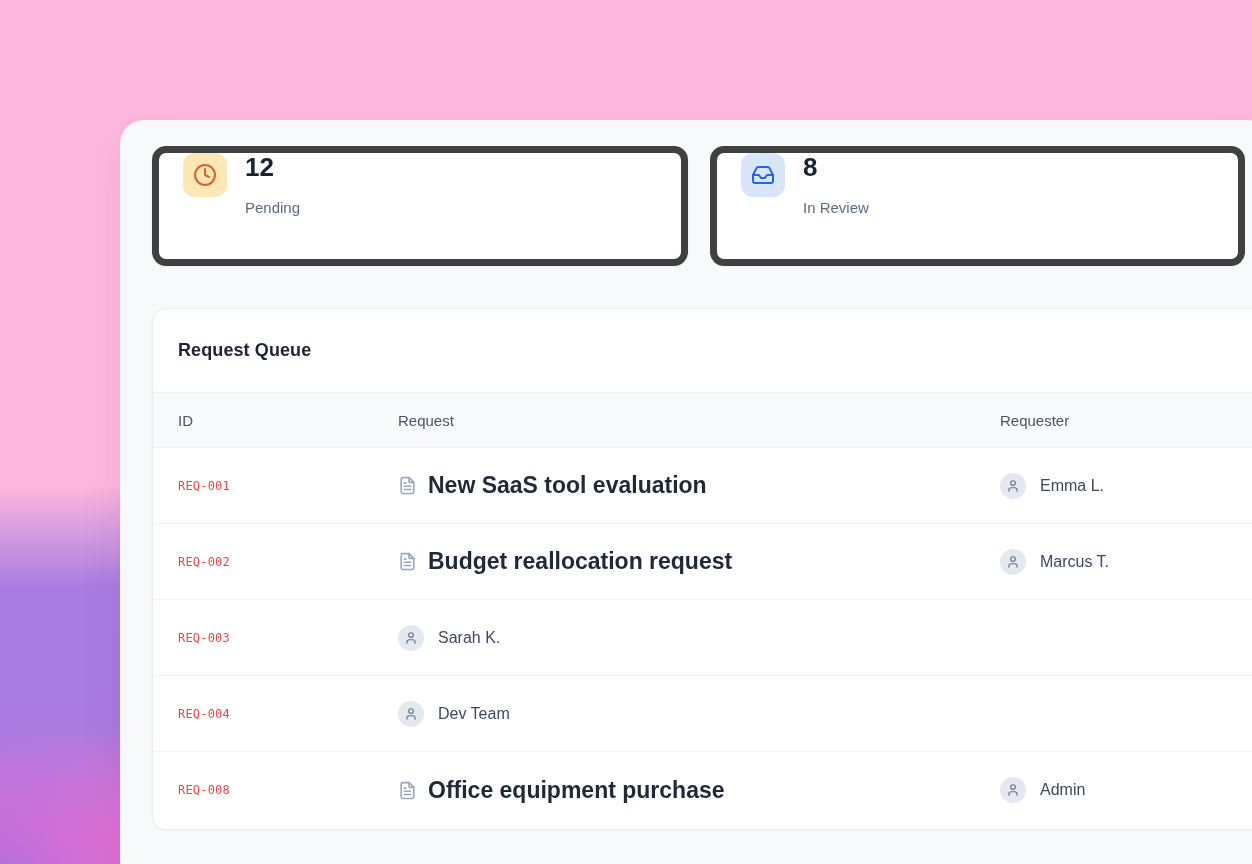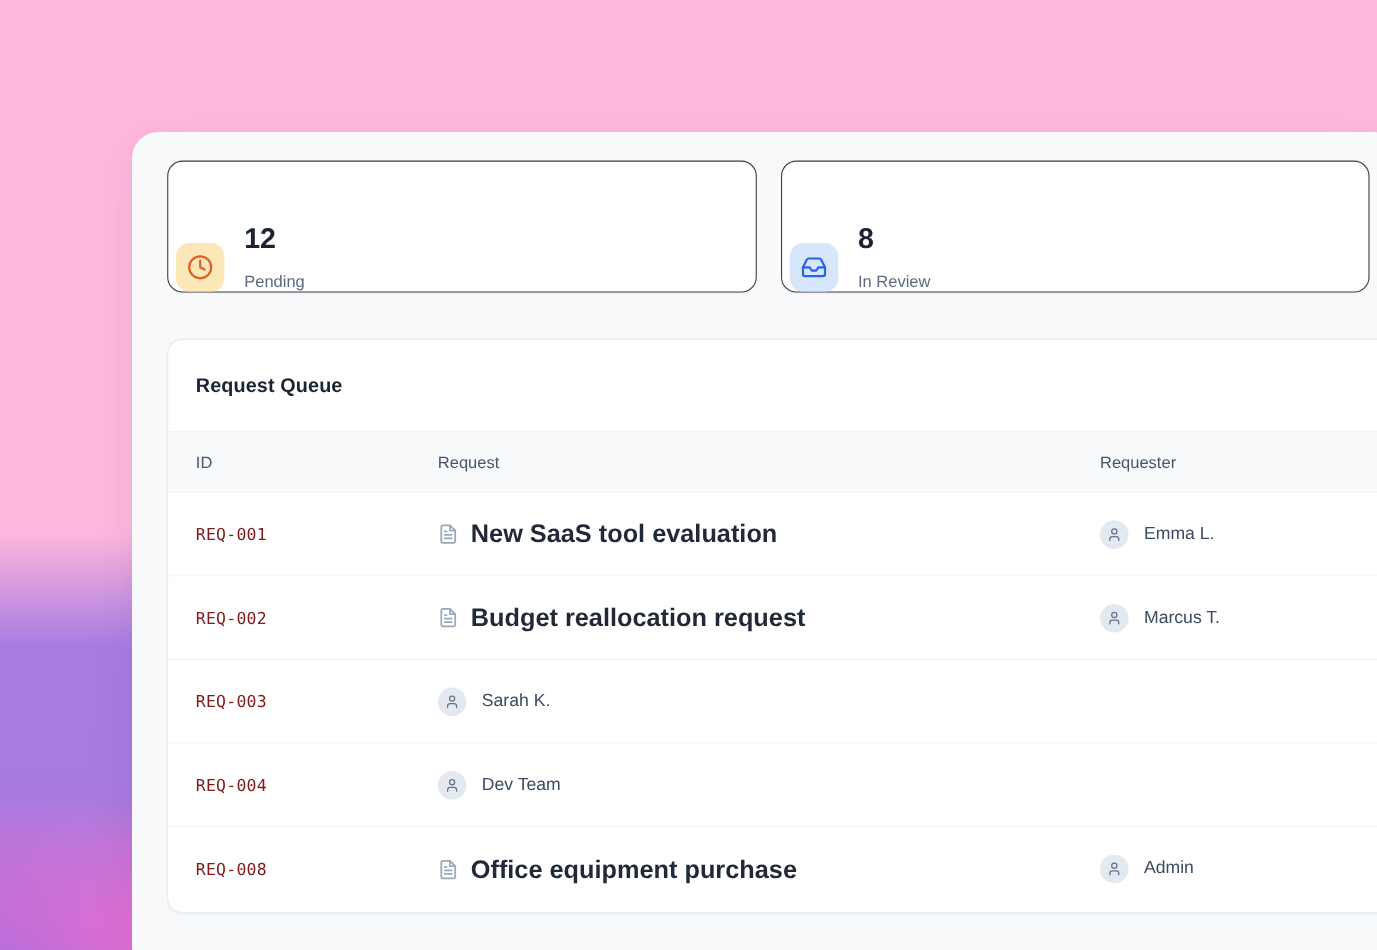--- a/index.html
+++ b/index.html
@@ -32,26 +32,26 @@
     border-radius: 24px;
     box-shadow: 0 12px 40px rgba(90, 40, 110, 0.10);
   }
 
   
   .stat-card {
     position: absolute;
     top: 26px;
     height: 120px;
     background: #FFFFFF;
-    border: 1px solid #404040;
+    border: 7px solid #404040;
     border-radius: 14px;
     box-shadow: 0 1px 2px rgba(15, 23, 42, 0.04);
     display: flex;
-    align-items: flex-end;
-    padding: 0 7px;
+    align-items: flex-start;
+    padding: 0 24px;
     gap: 18px;
   }
   .stat-card.first  { left: 32px;  width: 536px; }
   .stat-card.second { left: 590px; width: 535px; }
 
   .stat-icon {
     width: 44px;
     height: 44px;
     border-radius: 12px;
     display: flex;
@@ -123,22 +123,22 @@
 
   .row {
     height: 76px;
     border-bottom: 1px solid #F0F3F7;
     background: #FFFFFF;
   }
   .row:last-child { border-bottom: none; }
 
   .req-id {
     font-family: "DejaVu Sans Mono", "Liberation Mono", monospace;
-    font-size: 15px;
-    color: #7f1d1d;
+    font-size: 12px;
+    color: #ef4444;
     letter-spacing: 0.2px;
   }
 
   .req-name {
     display: flex;
     align-items: center;
     gap: 11px;
     font-size: 23px;
     font-weight: 700;
     color: #1F2937;

